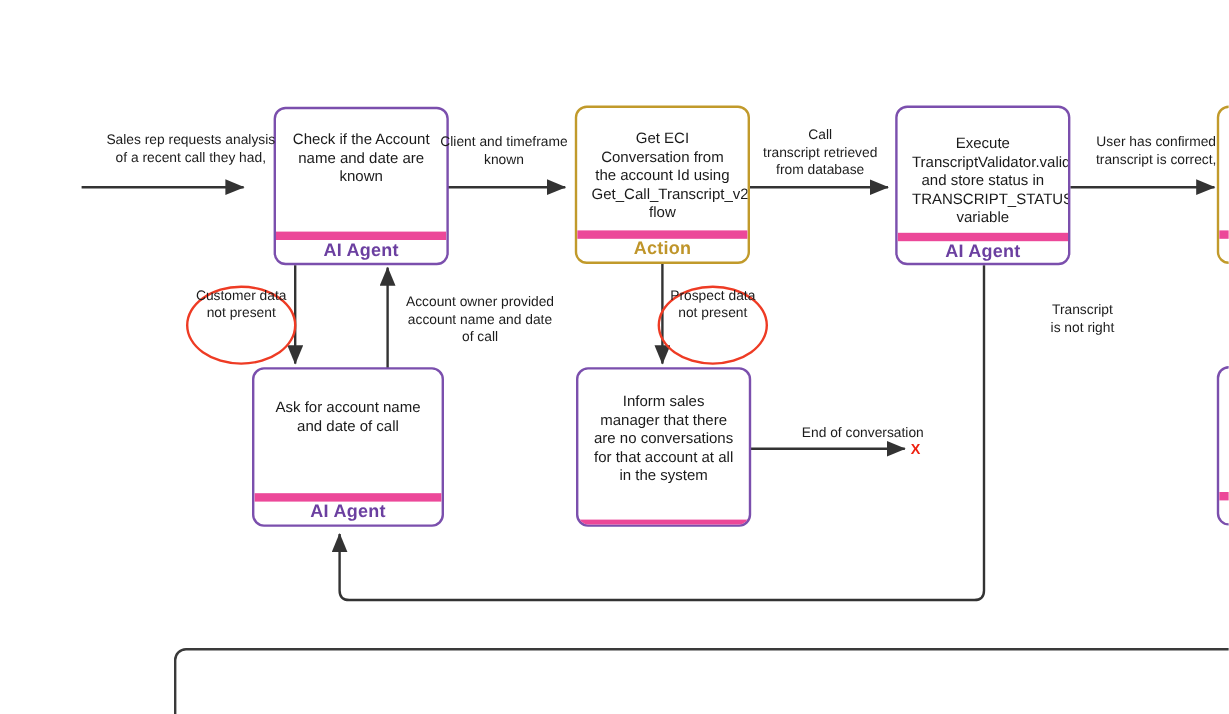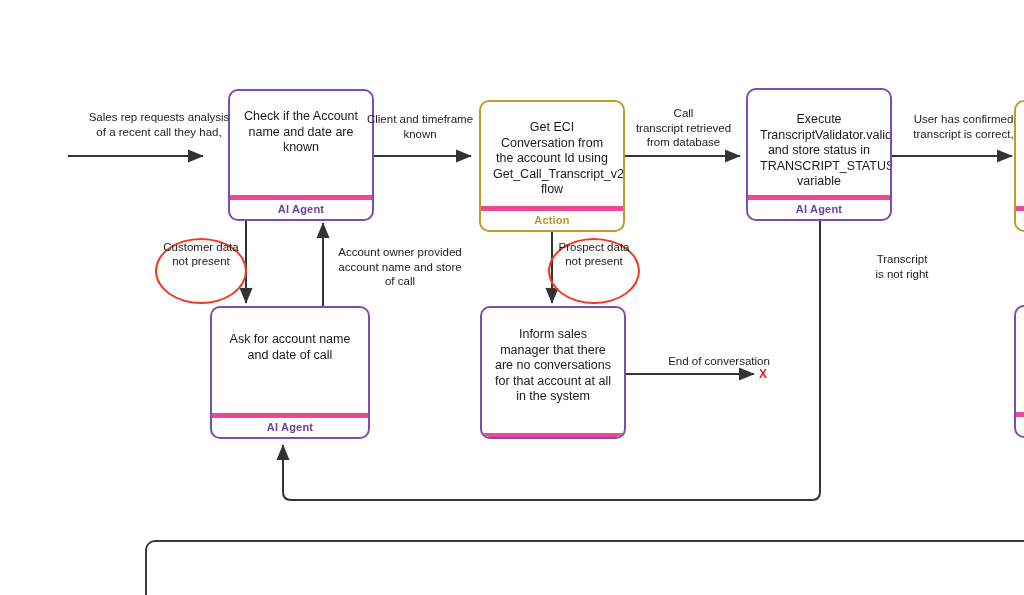--- a/index.html
+++ b/index.html
@@ -19,35 +19,35 @@
   .node{
     position:absolute;
     box-sizing:border-box;
     background:#ffffff;
     border:2.5px solid #7b4fad;
     border-radius:10px;
     display:flex;
     flex-direction:column;
     overflow:hidden;
   }
-  .node.action{ border-color:#c19a2b;margin-top:12px; }
+  .node.action{ border-color:#c19a2b; }
   .node-body{
     flex:1 1 auto;
     display:block;
     padding:18px 12px 4px 12px;
     text-align:center;
     font-size:12.5px;
     line-height:15.5px;
     color:#1a1a1a;
   }
   .node-foot{
     flex:0 0 auto;
-    border-top:5px solid #ec4899;
-    text-align:center;
-    font-size:11px;
+    border-top:7px solid #ec4899;
+    text-align:center;
+    font-size:15px;
     font-weight:bold;
     line-height:18px;
     height:19px;
     color:#6b3fa0;
     letter-spacing:.2px;
   }
   .node.action .node-foot{ color:#bf952a; }
 
   
   .lbl{
@@ -174,21 +174,21 @@
 transcript retrieved
 from database</div>
 
   <div class="lbl" style="left:360px;top:112px;width:120px;">Client and timeframe
 known</div>
 
   <div class="lbl" style="left:901px;top:112px;width:125px;">User has confirmed
 transcript is correct,</div>
 
   <div class="lbl" style="left:330px;top:245px;width:140px;">Account owner provided
-account name and store
+account name and date
 of call</div>
 
   <div class="lbl" style="left:640px;top:354px;width:158px;">End of conversation</div>
 
   <div class="lbl" style="left:857px;top:252px;width:90px;">Transcript
 is not right</div>
 
   <div class="ellipse" style="left:155px;top:238px;width:92px;height:66px;">
     <span>Customer data
 not present</span>

